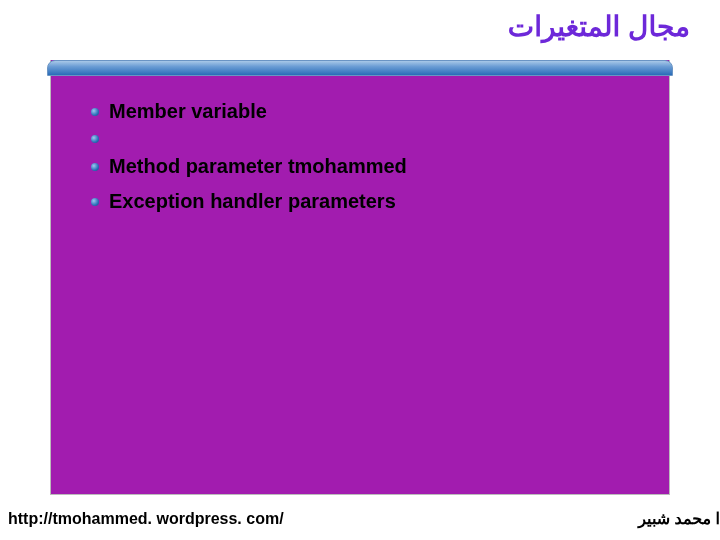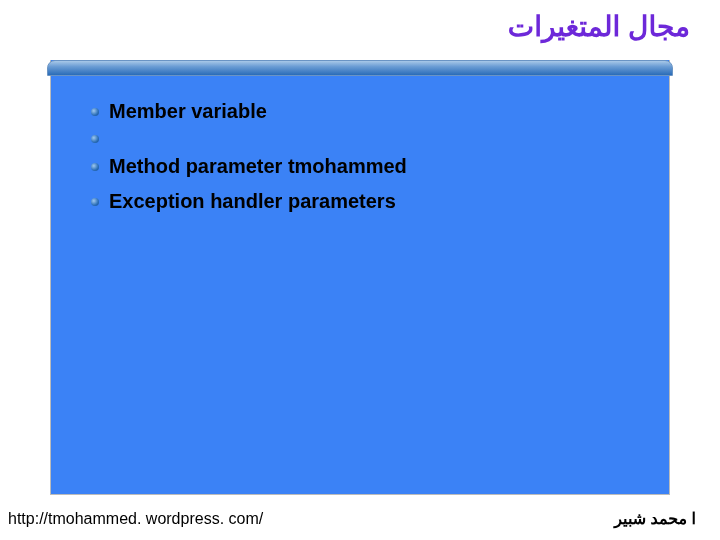--- a/index.html
+++ b/index.html
@@ -20,21 +20,21 @@
     font-weight: bold;
     color: #6d28d9;
     direction: rtl;
   }
   .content-frame {
     position: absolute;
     top: 60px;
     left: 50px;
     right: 50px;
     bottom: 45px;
-    background: #3b82f6;
+    background: #a21caf;
     border: 1px solid #bbbbbb;
     border-top: none;
   }
   .content-frame::before {
     content: "";
     position: absolute;
     top: 0;
     left: -4px;
     right: -4px;
     height: 14px;
@@ -62,27 +62,27 @@
   .item-text {
     font-size: 20px;
     font-weight: bold;
     color: #000000;
   }
   .footer-left {
     position: absolute;
     bottom: 12px;
     left: 8px;
     font-size: 16px;
-    font-weight: normal;
+    font-weight: bold;
     color: #000000;
   }
   .footer-right {
     position: absolute;
     bottom: 12px;
-    right: 24px;
+    right: 0;
     font-size: 16px;
     font-weight: bold;
     color: #000000;
     direction: rtl;
   }
 </style>
 </head>
 <body>
 
 <div class="title">مجال المتغيرات</div>

